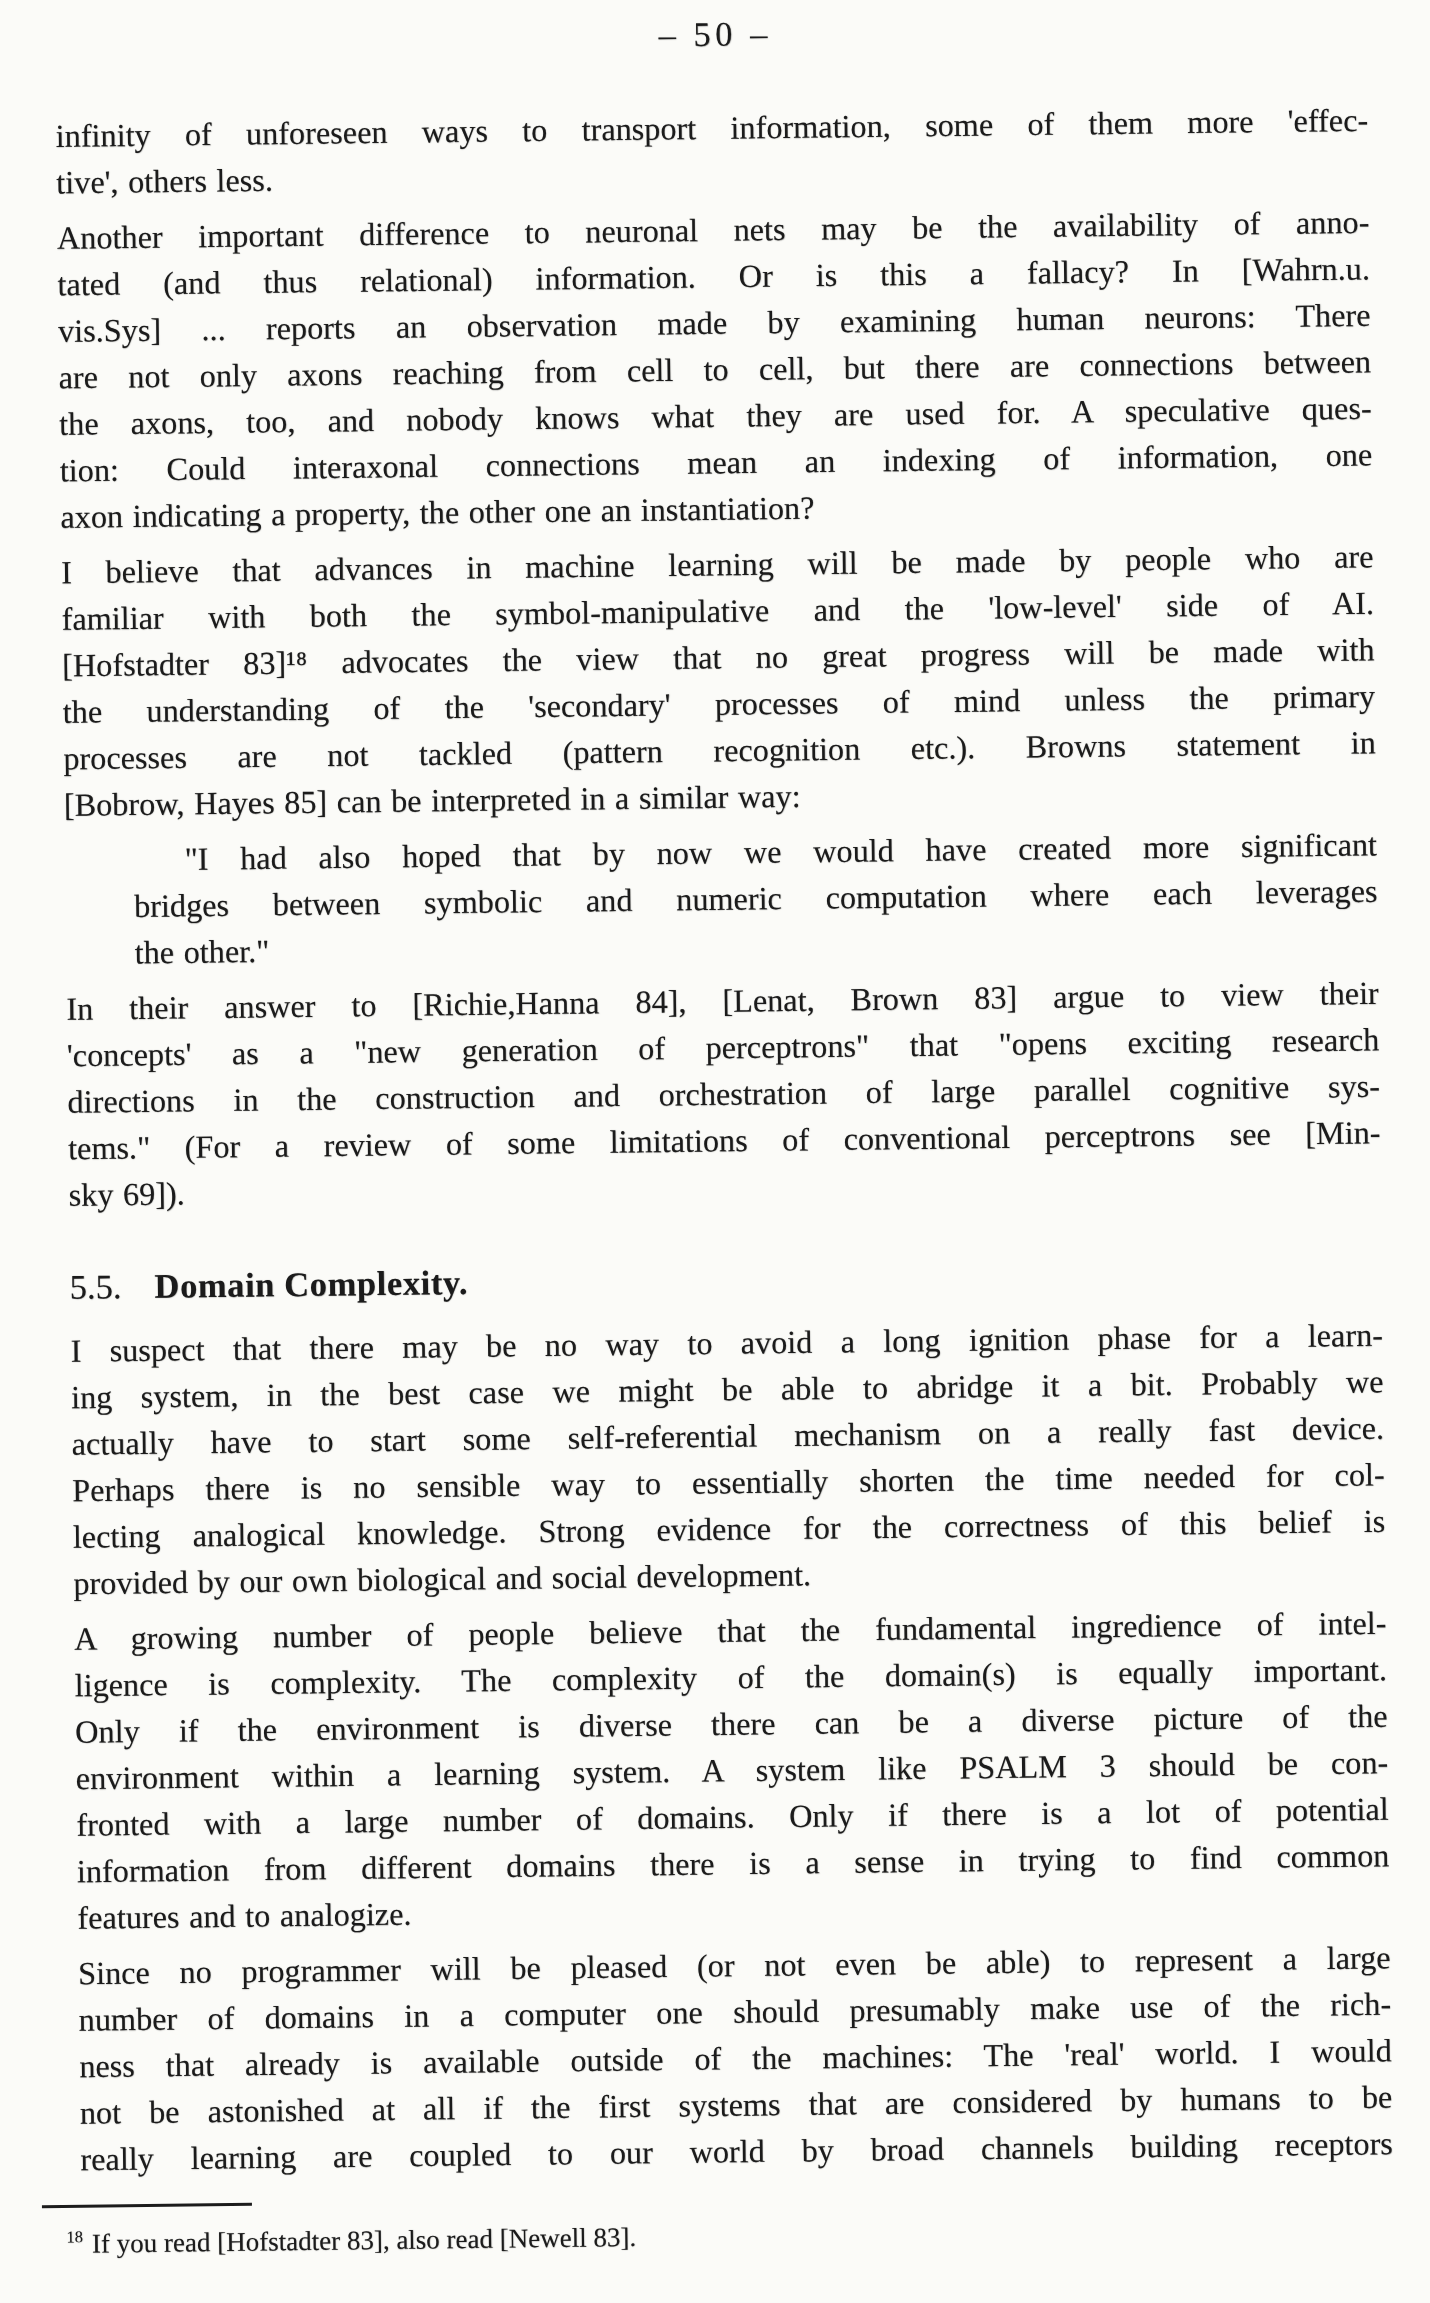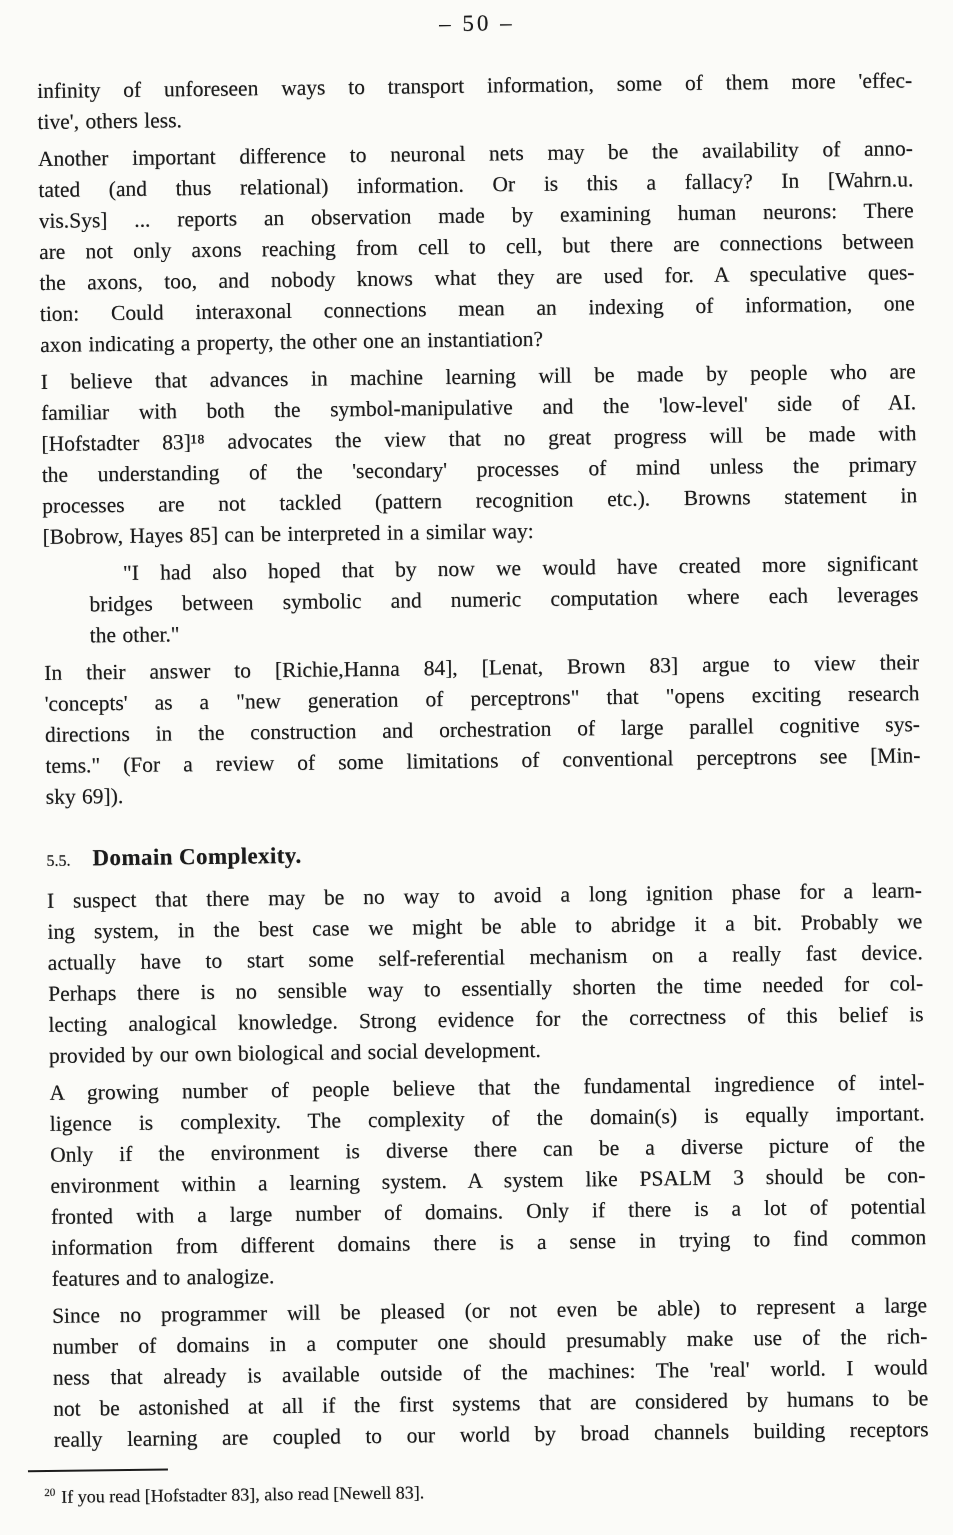--- a/index.html
+++ b/index.html
@@ -43,21 +43,21 @@
     text-align-last: left;
   }
   .quote { margin-left: 46px; }
   .quote .line:first-child { padding-left: 34px; }
   .heading {
     margin-top: 30px;
     margin-bottom: 12px;
     height: 31px;
     line-height: 31px;
   }
-  .h-num { font-size: 16px; }
+  .h-num { font-size: 23px; }
   .h-title {
     font-size: 23px;
     font-weight: bold;
     margin-left: 22px;
     letter-spacing: 0.4px;
   }
   .footnote-rule {
     margin: 14px 0 8px 10px;
     width: 140px;
     height: 0;
@@ -137,16 +137,16 @@
         <div class="line">number of domains in a computer one should presumably make use of the rich-</div>
         <div class="line">ness that already is available outside of the machines: The 'real' world. I would</div>
         <div class="line">not be astonished at all if the first systems that are considered by humans to be</div>
         <div class="line">really learning are coupled to our world by broad channels building receptors</div>
       </div>
     </div>
 
   <div>
     <div class="footnote-rule"></div>
     <div class="footnote-text">
-      <sup>20</sup><span>If you read [Hofstadter 83], also read [Newell 83].</span>
+      <sup>18</sup><span>If you read [Hofstadter 83], also read [Newell 83].</span>
     </div>
   </div>
 </div>
 
 </body></html>

